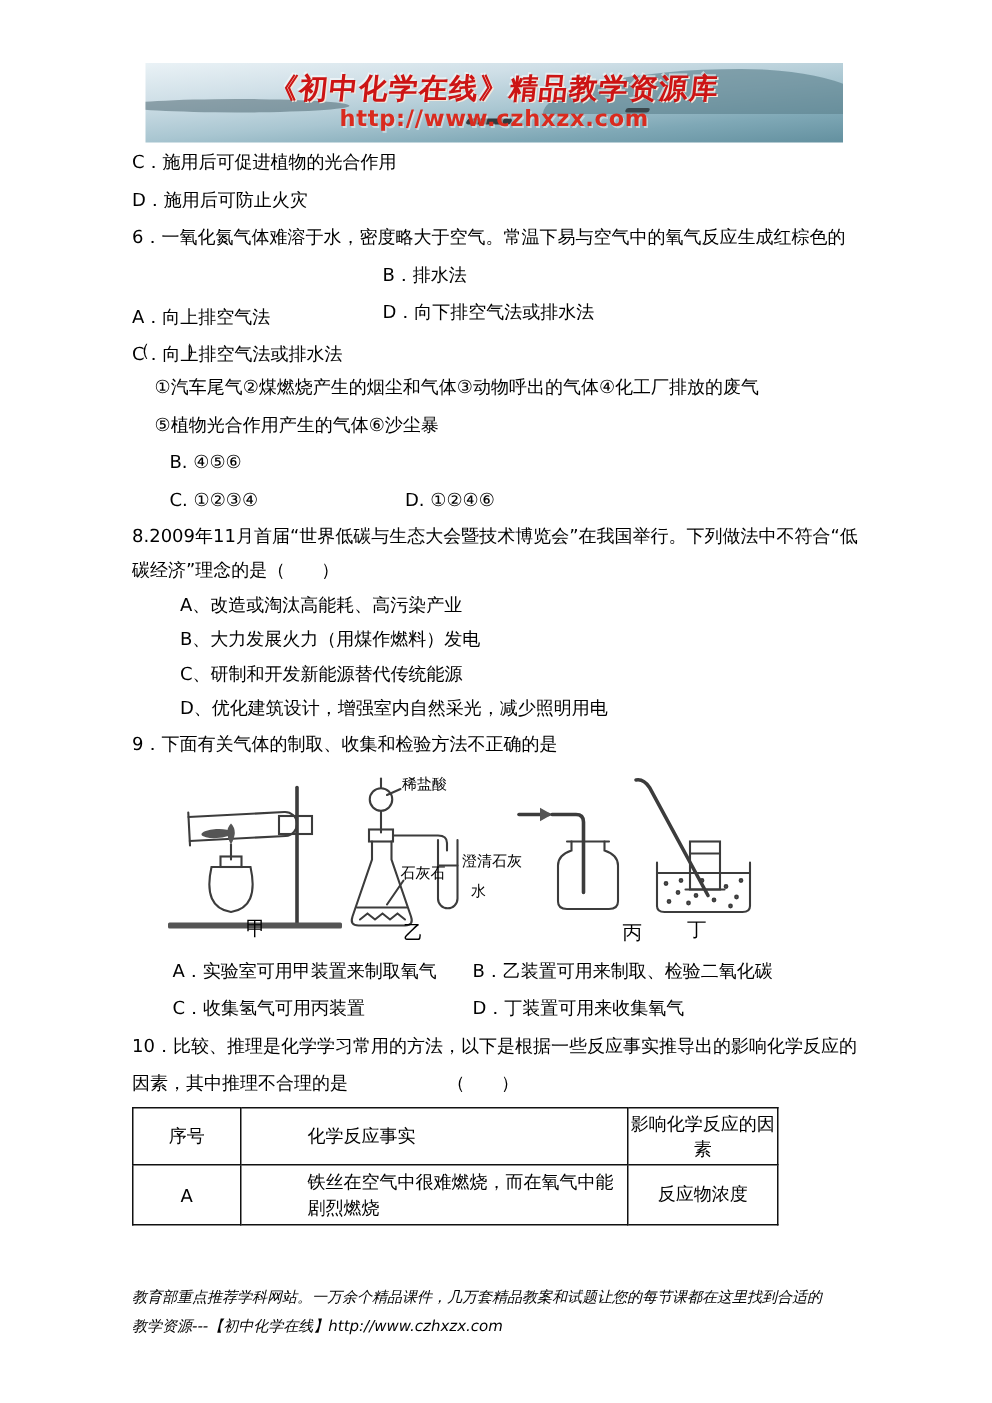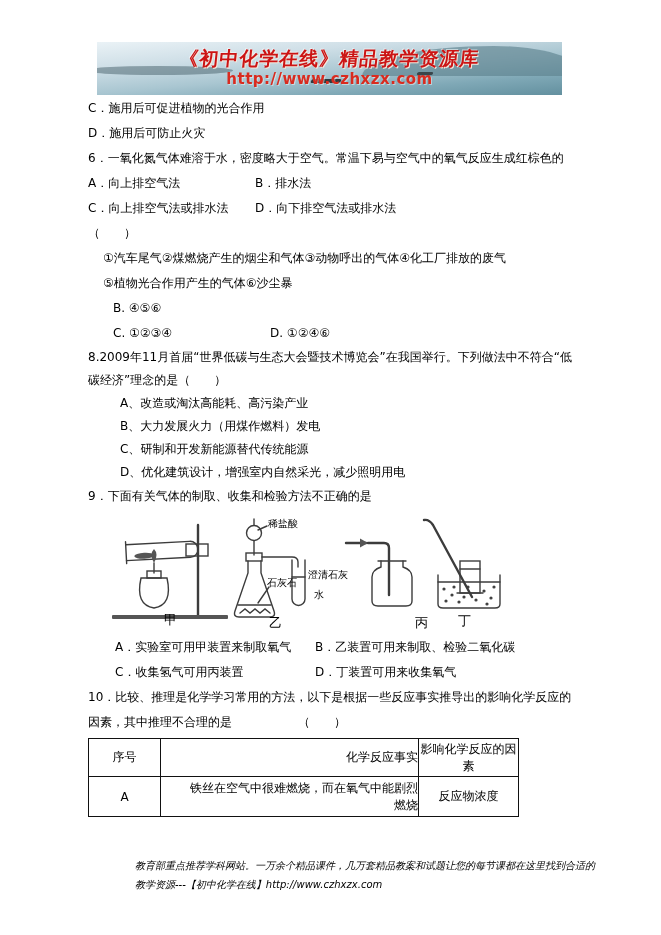--- a/index.html
+++ b/index.html
@@ -28,47 +28,47 @@
   
   .content { position:absolute; left:88px; top:96px; width:487px; font-size:12px; }
   .line { height:25px; line-height:25px; white-space:nowrap; }
   .tight .line { height:23px; line-height:23px; }
   .spread { display:flex; justify-content:space-between; padding-right:30px; }
   .ind15 { padding-left:15px; }
   .ind25 { padding-left:25px; }
   .ind27 { padding-left:27px; }
   .ind32 { padding-left:32px; }
   .optrow { display:flex; }
-  .w167 { display:inline-block; width:167px; }
+  .w167 { display:inline-block; width:167px;margin-top:28px; }
   .w157 { display:inline-block; width:157px; }
   .w200 { display:inline-block; width:200px; }
   .brk6 { margin-left:16px; }
   .brk10 { margin-left:66px; }
 
   
   .diagram { position:relative; width:487px; height:118px; margin-top:8px; }
   .dsvg path,.dsvg line,.dsvg rect,.dsvg circle,.dsvg ellipse
         { stroke:#3c3c3c; stroke-width:1.4; fill:none; stroke-linecap:round; }
   .dsvg .fill { fill:#555; stroke:none; }
   .dsvg .thick { stroke-width:2.4; }
   .dlabel { position:absolute; font-size:10px; white-space:nowrap; line-height:11px; }
   .dletter { position:absolute; font-size:13px; line-height:14px; }
 
   
   .qtable { border-collapse:collapse; margin-top:3px; font-size:12px; }
   .qtable td { border:1.5px solid #111; }
   .c1 { width:72px; text-align:center; }
-  .c2 { width:258px; padding-left:28px; text-align:right; }
+  .c2 { width:258px; padding-left:44px; text-align:left; }
   .c3 { width:100px; text-align:center;font-family:Liberation Serif, serif; }
   .hrow td { height:38px; }
   .drow td { height:40px; }
 
   
   .footer { position:absolute; left:88px; top:856px; width:510px;
-            font-size:10px; font-style:italic; line-height:19px; color:#000;margin-left:47px; }
+            font-size:10px; font-style:italic; line-height:19px; color:#000; }
   .footer .url { font-style:italic; color:#000; text-decoration:none; }
 </style>
 </head>
 <body>
 
 <div class="page">
 
   <div class="banner">
     <div class="m-right"></div>
     <div class="m-left"></div>

